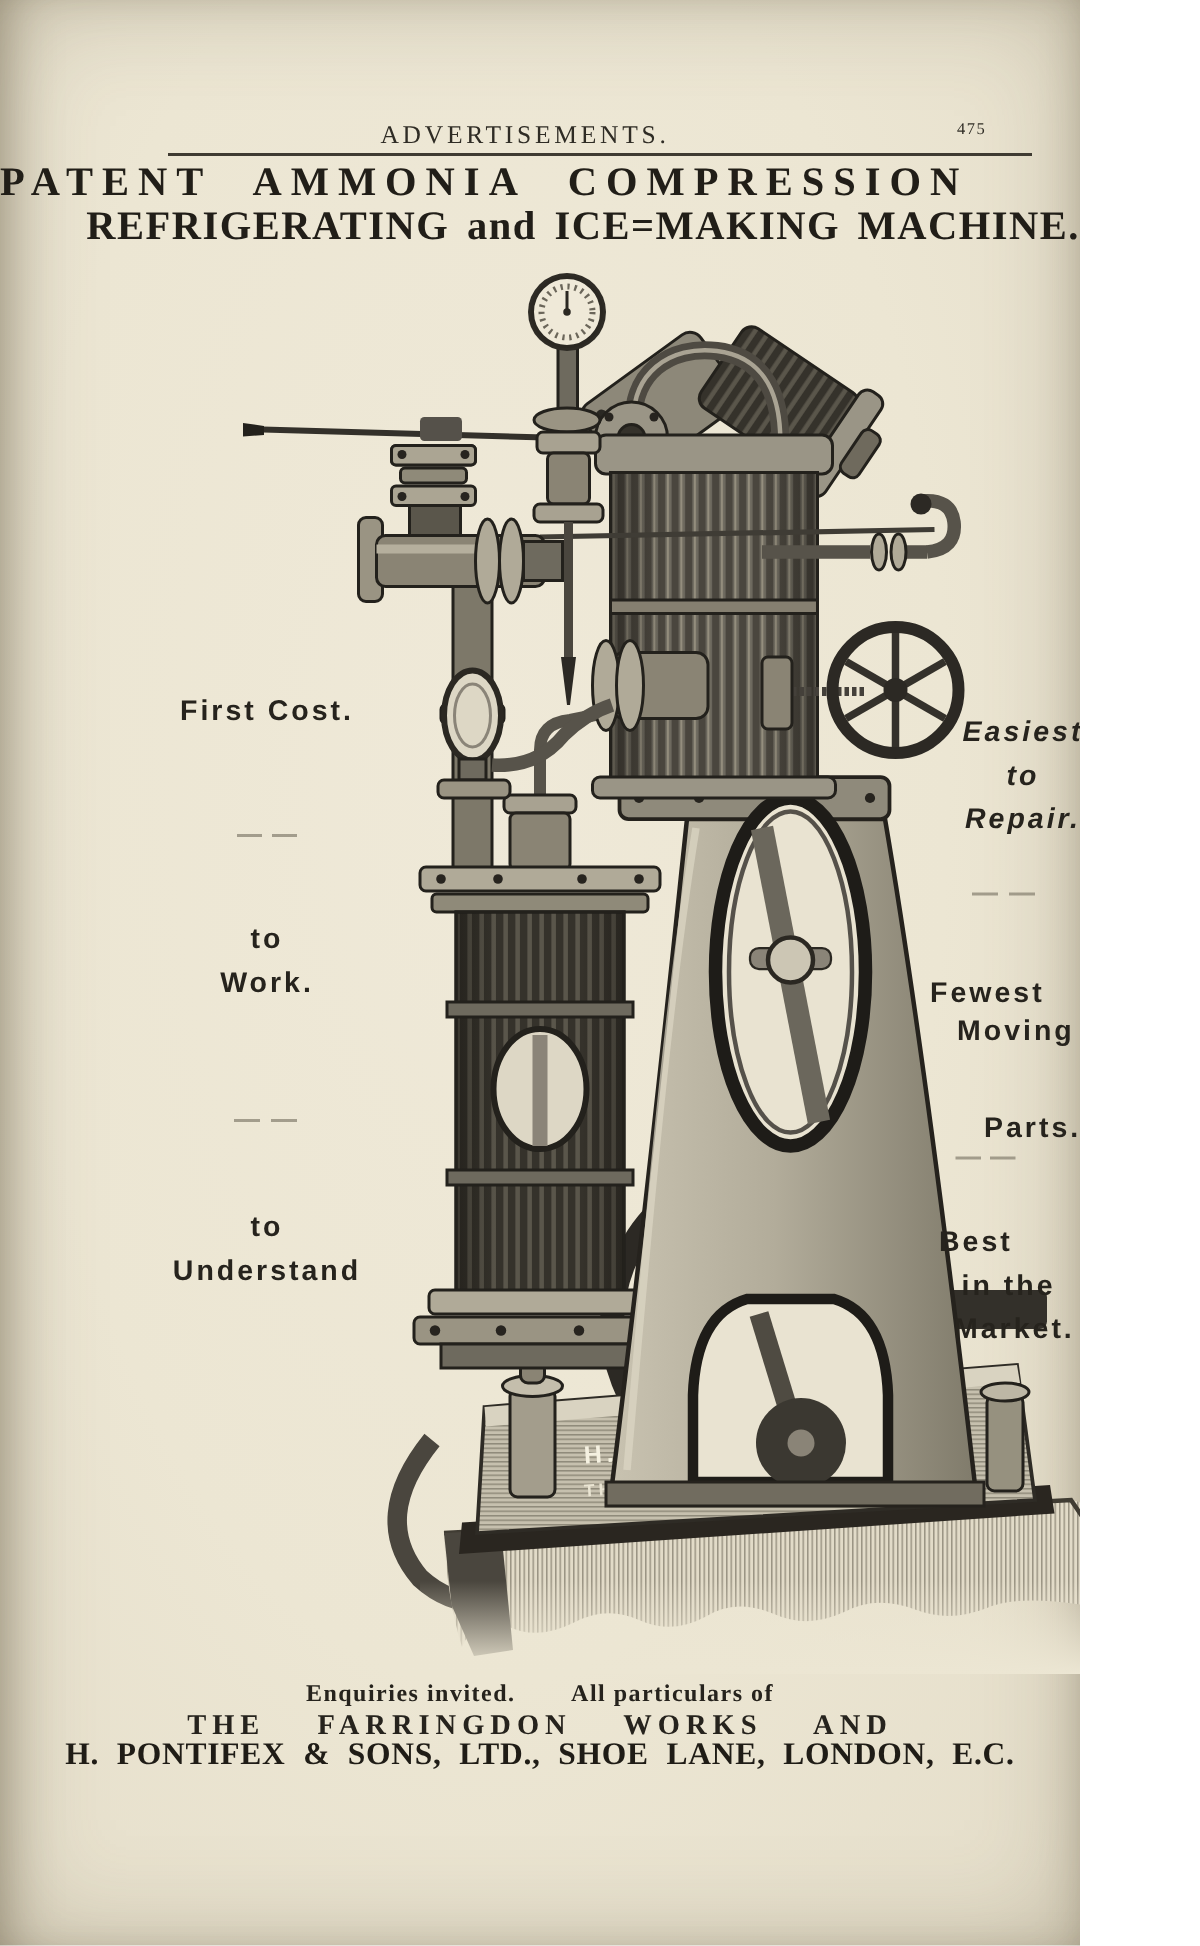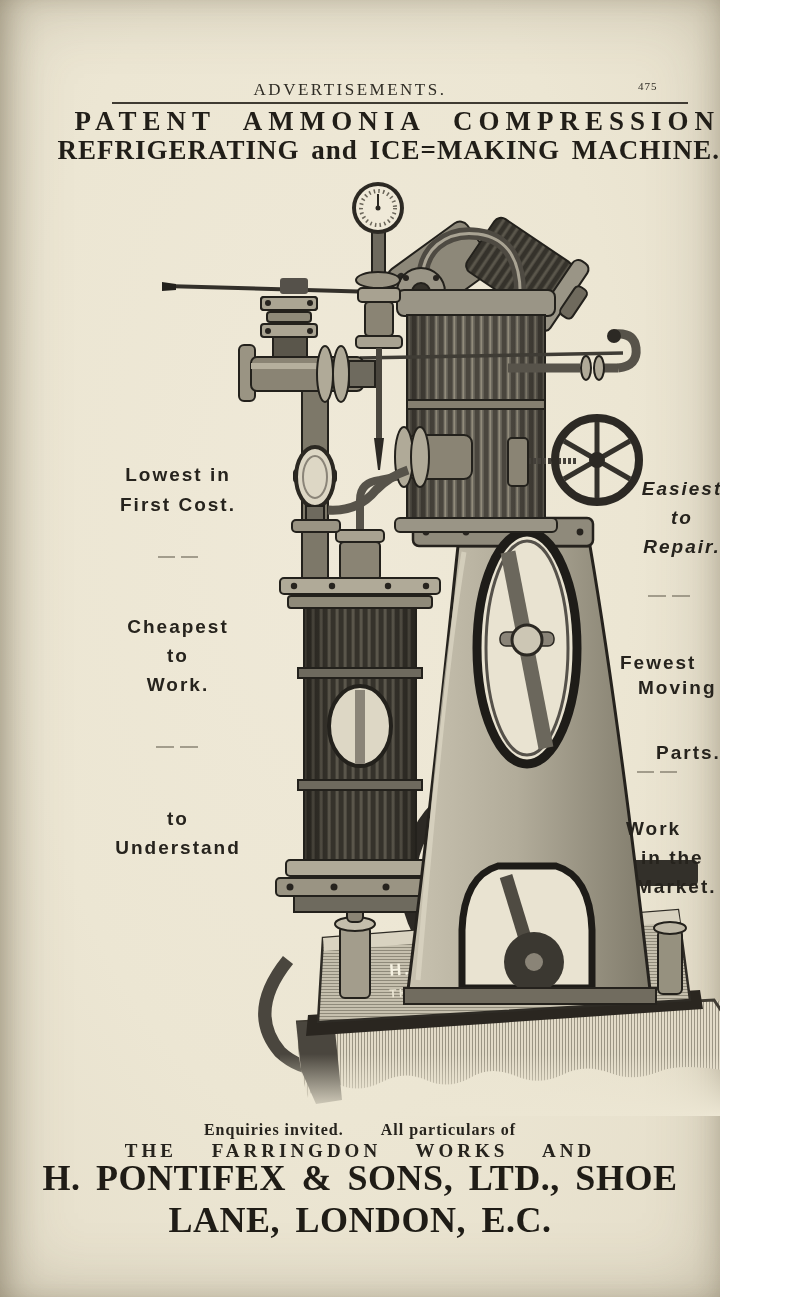--- a/index.html
+++ b/index.html
@@ -14,21 +14,21 @@
   }
   .abs{position:absolute;}
   .journal{
     left:0;right:0;top:80px;text-align:center;
     font-size:17px;letter-spacing:2.5px;color:#2f2c25;
     transform:translateX(-10px);
   }
   .pageno{left:638px;top:80px;font-size:11px;letter-spacing:1px;color:#2f2c25;}
   .rule{left:112px;top:102px;width:576px;height:2px;background:#3f3b32;}
   .headline1{
-    left:0;right:0;top:106px;text-align:right;
+    left:0;right:0;top:106px;text-align:left;
     font-size:27px;font-weight:bold;letter-spacing:6px;word-spacing:16px;color:#211e18;
   }
   .headline2{
     left:0;right:0;top:135px;text-align:right;
     font-size:27px;font-weight:bold;letter-spacing:1px;word-spacing:4px;color:#211e18;
   }
   .claim{
     font-family:"Liberation Sans", sans-serif;
     font-weight:bold;font-size:19px;letter-spacing:2px;color:#26231d;
     white-space:nowrap;
@@ -37,21 +37,21 @@
   .lh30 div{line-height:30px;}
   .lh29 div{line-height:29px;}
   .divider{
     height:2px;opacity:.75;
     background:linear-gradient(90deg,#8a8474 0 42%,transparent 42% 58%,#8a8474 58% 100%);
   }
   .f1{left:0;right:0;top:1121px;text-align:center;font-size:16px;font-weight:bold;letter-spacing:1px;color:#26231d;}
   .f1 span{display:inline-block;}
   .f1 .gap{margin-left:32px;}
   .f2{left:0;right:0;top:1140px;text-align:center;font-size:19px;font-weight:600;letter-spacing:4px;word-spacing:26px;color:#26231d;}
-  .f3{left:0;right:0;top:1157px;text-align:center;font-size:36px;font-weight:bold;letter-spacing:.5px;word-spacing:6px;color:#1f1c16;}
+  .f3{left:0;right:0;top:1157px;text-align:center;font-size:21px;font-weight:bold;letter-spacing:.5px;word-spacing:6px;color:#1f1c16;}
 </style>
 </head>
 <body>
 
 <div class="page">
 
   <div class="abs journal">ADVERTISEMENTS.</div>
   <div class="abs pageno">475</div>
   <div class="abs rule"></div>
 
@@ -307,46 +307,44 @@
         <line x1="479" y1="290" x2="512" y2="309"></line>
           <line x1="479" y1="290" x2="479" y2="328"></line>
         <line x1="479" y1="290" x2="446" y2="309"></line>
           <line x1="479" y1="290" x2="446" y2="271"></line>
       </g>
       <circle cx="479" cy="290" r="8" fill="#2c2924"></circle>
     </g>
   </svg>
 
   <div class="abs claim group lh30" style="left:98px;top:460px;width:160px;">
-    <div>Lowest in</div>
     <div>First Cost.</div>
   </div>
   <div class="abs divider" style="left:158px;top:556px;width:40px;"></div>
   <div class="abs claim group lh29" style="left:98px;top:612px;width:160px;">
-    <div>Cheapest</div>
     <div>to</div>
     <div>Work.</div>
   </div>
   <div class="abs divider" style="left:156px;top:746px;width:42px;"></div>
   <div class="abs claim group lh29" style="left:98px;top:804px;width:160px;">
     <div>to</div>
     <div>Understand</div>
   </div>
 
   <div class="abs claim group lh29" style="left:612px;top:474px;width:140px;font-style:italic;">
     <div>Easiest</div>
     <div>to</div>
     <div>Repair.</div>
   </div>
   <div class="abs divider" style="left:648px;top:595px;width:42px;"></div>
   <div class="abs claim" style="left:620px;top:652px;">Fewest</div>
   <div class="abs claim" style="left:596px;top:677px;margin-left:42px;">Moving</div>
   <div class="abs claim" style="left:656px;top:706px;margin-top:36px;">Parts.</div>
   <div class="abs divider" style="left:637px;top:771px;width:40px;"></div>
-  <div class="abs claim" style="left:626px;top:818px;">Work</div>
+  <div class="abs claim" style="left:626px;top:818px;">Best</div>
   <div class="abs claim" style="left:641px;top:847px;">in the</div>
   <div class="abs claim" style="left:636px;top:876px;">Market.</div>
 
   <div class="abs f2">THE   FARRINGDON   WORKS   AND</div>
   <div class="abs f1">
     <span>Enquiries invited.</span>
     <span class="gap">All particulars of</span>
   </div>
   <div class="abs f3">H. PONTIFEX &amp; SONS, LTD., SHOE LANE, LONDON, E.C.</div>
 

